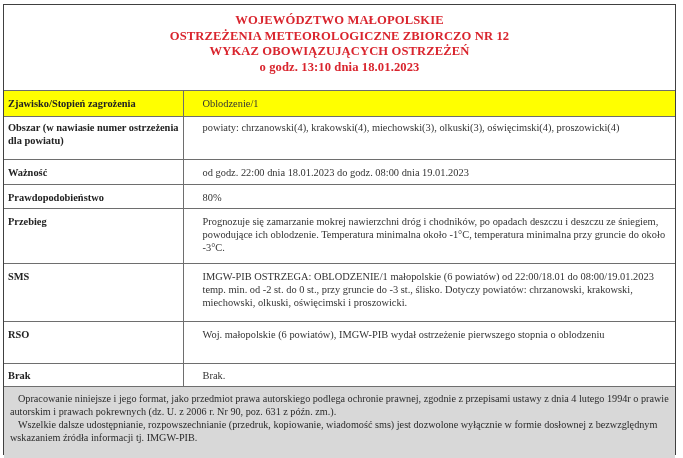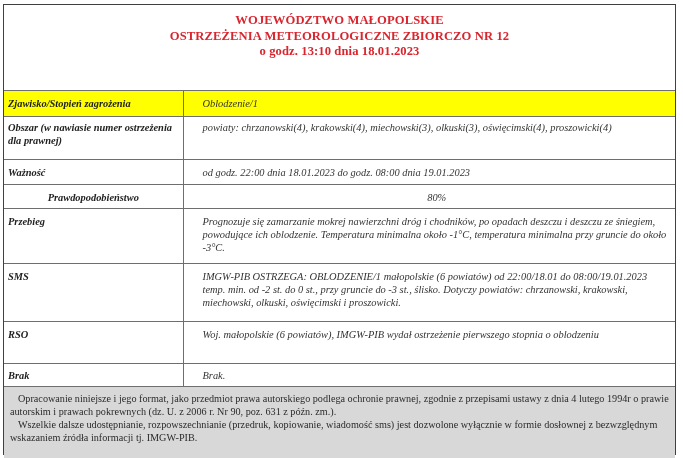--- a/index.html
+++ b/index.html
@@ -34,21 +34,20 @@
       line-height: 15.5px;
       padding-top: 8px;
       box-sizing: border-box;
       letter-spacing: 0.1px;
     }
     .header div { white-space: nowrap; }
     table.grid {
       border-collapse: collapse;
       width: 100%;
       table-layout: fixed;
-      font-style: italic;
     }
     table.grid td {
       border-top: 1.5px solid #6e6e6e;
       vertical-align: top;
       font-size: 10.4px;
       line-height: 13px;
       padding: 4px 4px 3px 4px;
       box-sizing: border-box;
     }
     table.grid td.label {
@@ -60,21 +59,21 @@
     table.grid td.value {
       color: #333;
       padding-left: 19px;
     }
     tr.highlight td {
       background: #ffff00;
     }
     tr.r-phenom td { height: 26px; padding-top: 6px; }
     tr.r-area td { height: 43px; }
     tr.r-valid td { height: 25px; padding-top: 6px; }
-    tr.r-prob td { height: 24px; padding-top: 6px; text-align: center; }
+    tr.r-prob td { height: 24px; padding-top: 6px; }
     tr.r-course td { height: 55px; padding-top: 6px; }
     tr.r-sms td { height: 58px; padding-top: 6px; }
     tr.r-rso td { height: 42px; padding-top: 6px; }
     tr.r-notes td { height: 22px; padding-top: 5px; }
     .footer {
       border-top: 1.5px solid #6e6e6e;
       background: #d8d8d8;
       font-size: 10.2px;
       line-height: 13px;
       color: #2a2a2a;
@@ -87,31 +86,32 @@
       text-indent: 8px;
     }
   </style>
 </head>
 <body>
 
 <div class="doc">
   <div class="header">
     <div>WOJEWÓDZTWO MAŁOPOLSKIE</div>
     <div>OSTRZEŻENIA METEOROLOGICZNE ZBIORCZO NR 12</div>
+    <div>WYKAZ OBOWIĄZUJĄCYCH OSTRZEŻEŃ</div>
     <div>o godz. 13:10 dnia 18.01.2023</div>
   </div>
 
   <table class="grid">
     <tbody>
         <tr class="highlight r-phenom">
       <td class="label">Zjawisko/Stopień zagrożenia</td>
       <td class="value">Oblodzenie/1</td>
     </tr>
     <tr class="r-area">
-      <td class="label">Obszar (w nawiasie numer ostrzeżenia dla prawnej)</td>
+      <td class="label">Obszar (w nawiasie numer ostrzeżenia dla powiatu)</td>
       <td class="value">powiaty: chrzanowski(4), krakowski(4), miechowski(3), olkuski(3), oświęcimski(4), proszowicki(4)</td>
     </tr>
     <tr class="r-valid">
       <td class="label">Ważność</td>
       <td class="value">od godz. 22:00 dnia 18.01.2023 do godz. 08:00 dnia 19.01.2023</td>
     </tr>
     <tr class="r-prob">
       <td class="label">Prawdopodobieństwo</td>
       <td class="value">80%</td>
     </tr>

